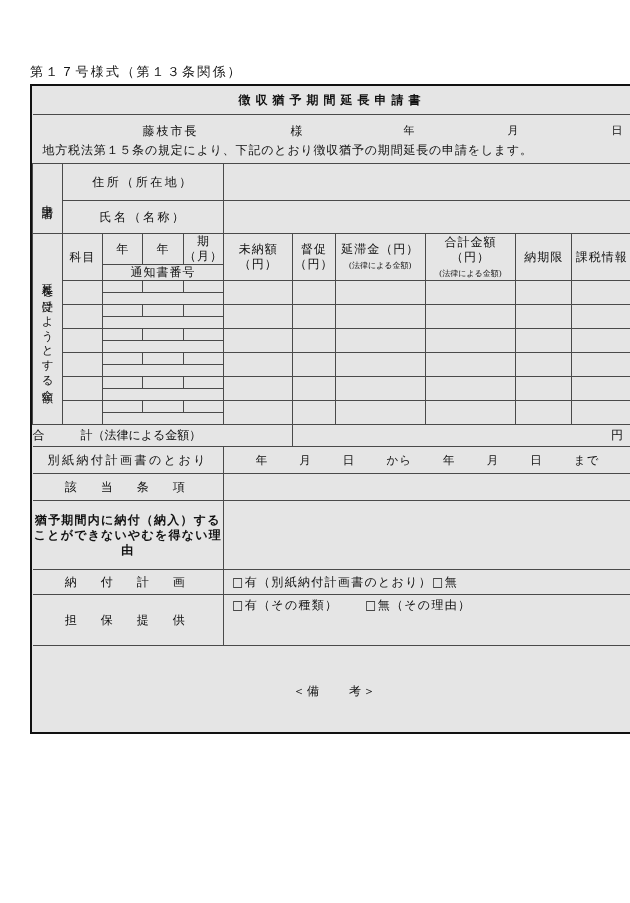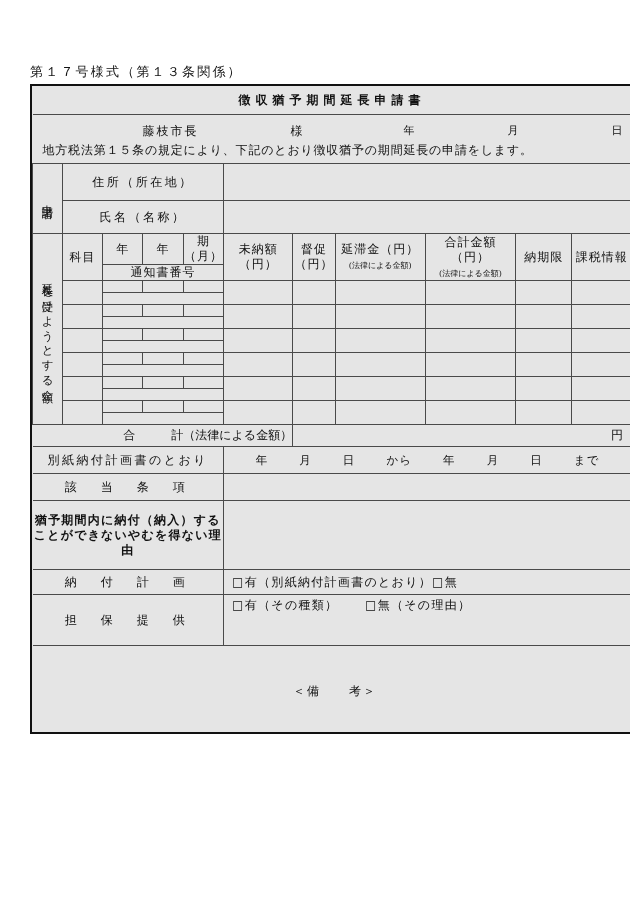--- a/index.html
+++ b/index.html
@@ -90,21 +90,21 @@
     height:100%;
   }
 
   .lbl{
     text-align:center;
     font-size:12.5px;
     letter-spacing:2.5px;
   }
   .lbl-wide{letter-spacing:6px;}
   .tiny{font-size:8px;letter-spacing:0px;}
-  .c{text-align:right;}
+  .c{text-align:left;}
   .r{text-align:right;padding-right:8px !important;}
   .l{text-align:left;padding-left:8px !important;}
 
   .hdr{text-align:center;font-size:11.5px;letter-spacing:1px;line-height:1.15;}
 
   .reason-cell{
     text-align:center;font-size:12px;letter-spacing:1.2px;line-height:1.5;font-weight:bold;
   }
 
   .chk{font-size:12px;letter-spacing:1.3px;}

